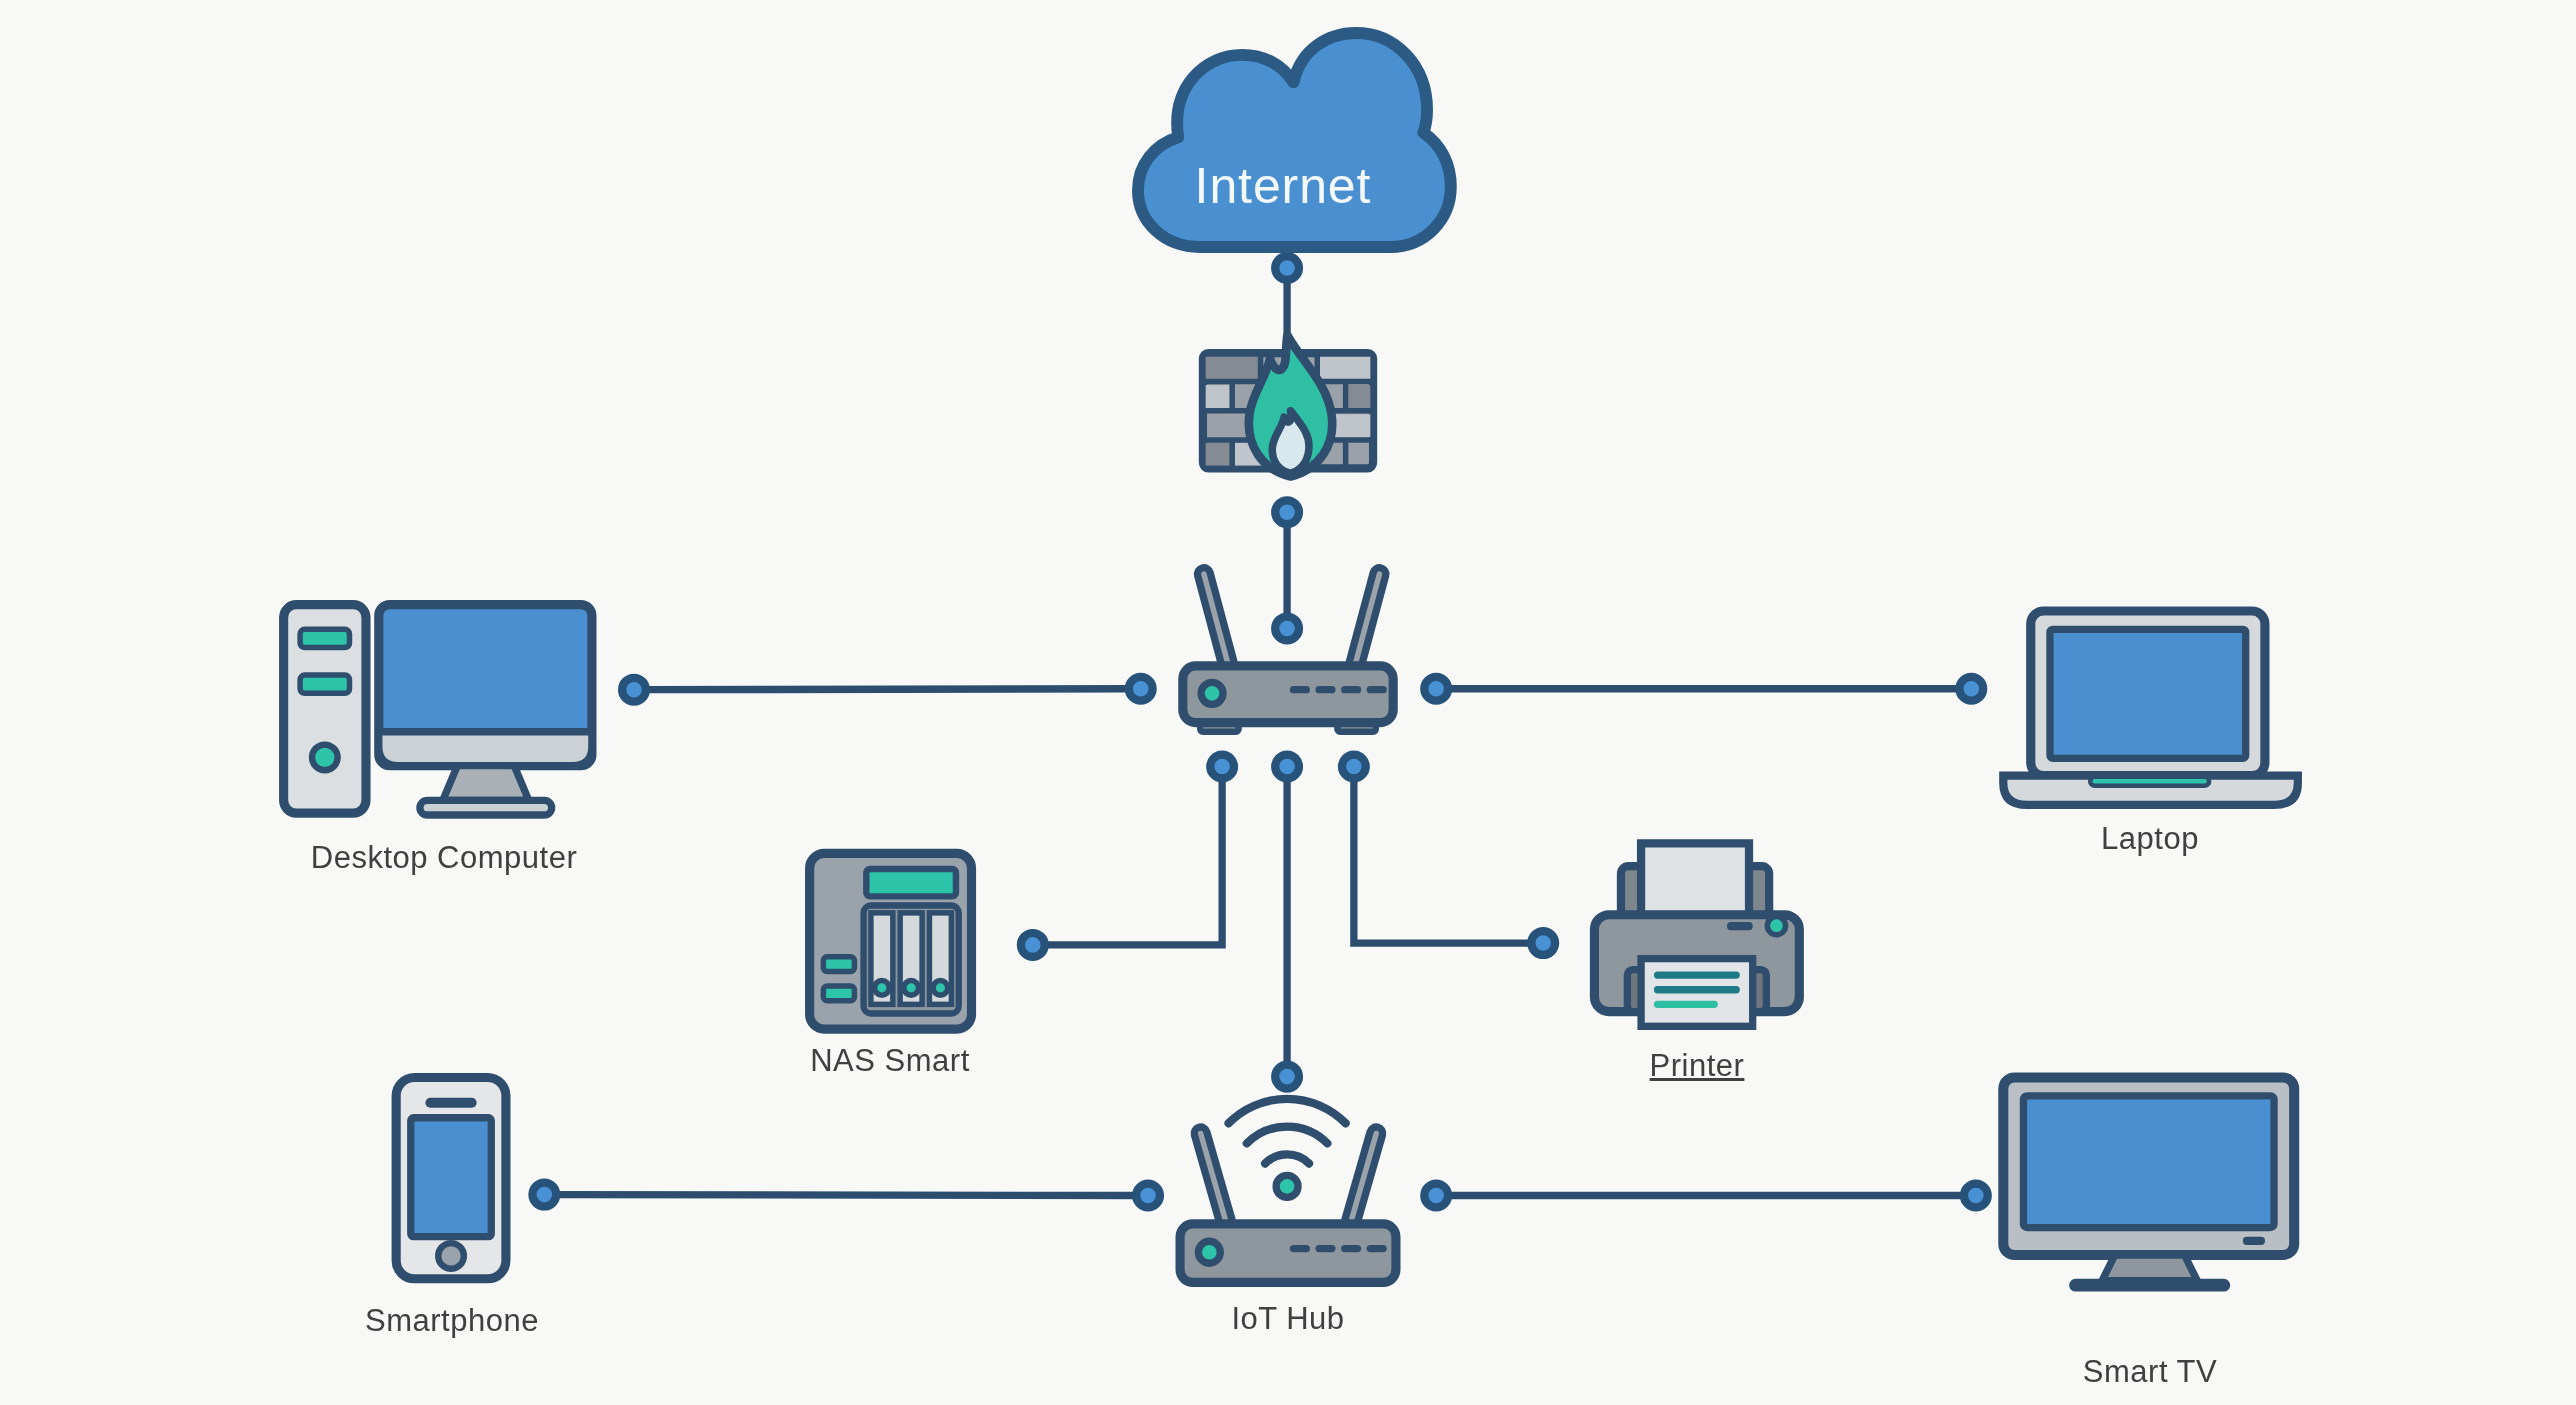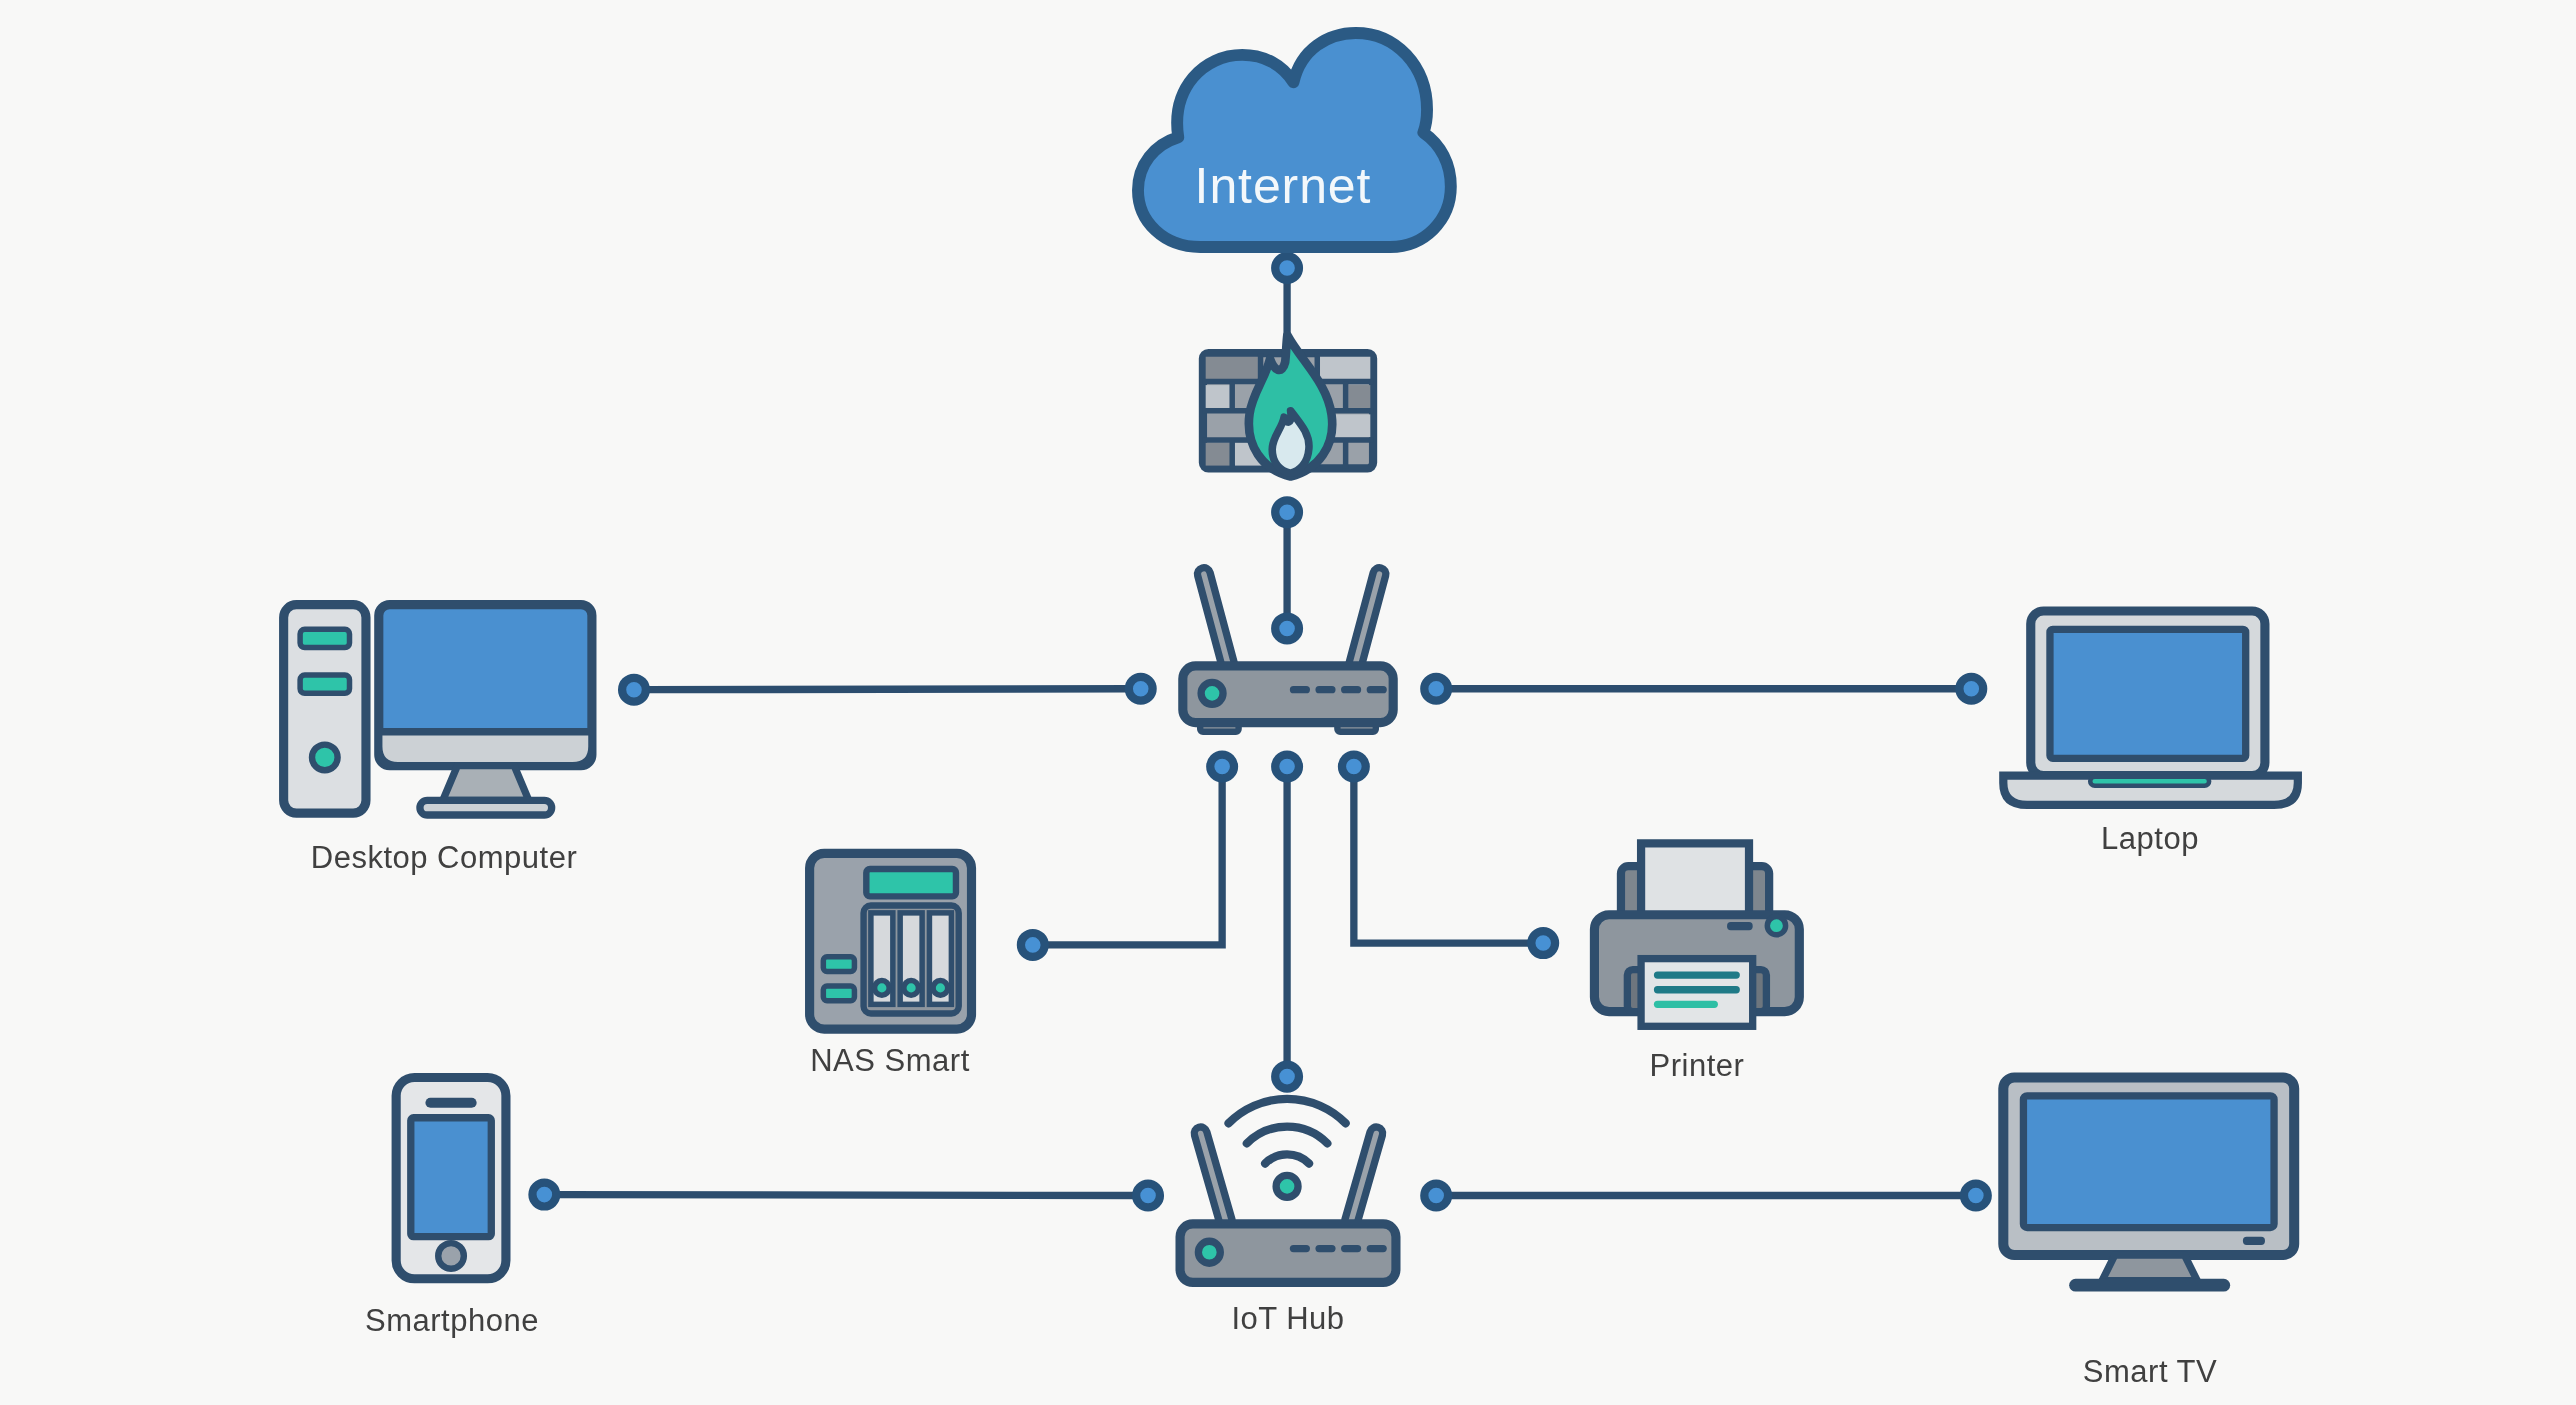--- a/index.html
+++ b/index.html
@@ -218,21 +218,21 @@
 </svg>
 
 <div class="cloud-label" style="left:1283px;top:157px;">Internet</div>
 
 <div class="dev-label" style="left:444px;top:840px;">Desktop Computer</div>
 
 <div class="dev-label" style="left:2150px;top:821px;">Laptop</div>
 
 <div class="dev-label" style="left:890px;top:1043px;">NAS Smart</div>
 
-<div class="dev-label" style="left:1697px;top:1048px;">Printer</div>
+<div class="dev-label" style="left:1697px;top:1048px;text-decoration:underline;">Printer</div>
 
 <div class="dev-label" style="left:452px;top:1303px;text-align:right;">Smartphone</div>
 
 <div class="dev-label" style="left:1288px;top:1301px;">IoT Hub</div>
 
 <div class="dev-label" style="left:2150px;top:1354px;text-align:right;">Smart TV</div>
 
 </div>
 
 

